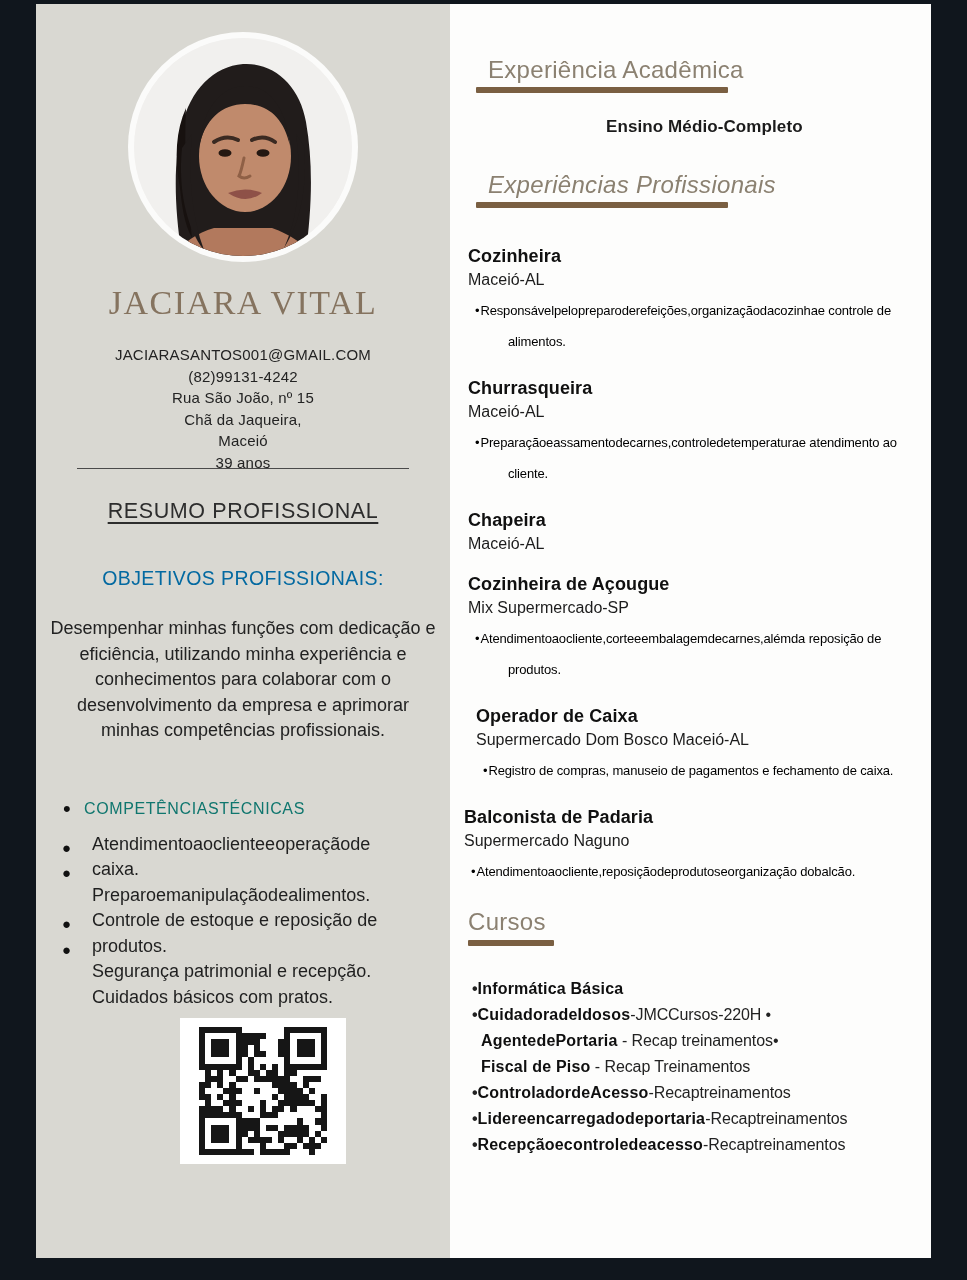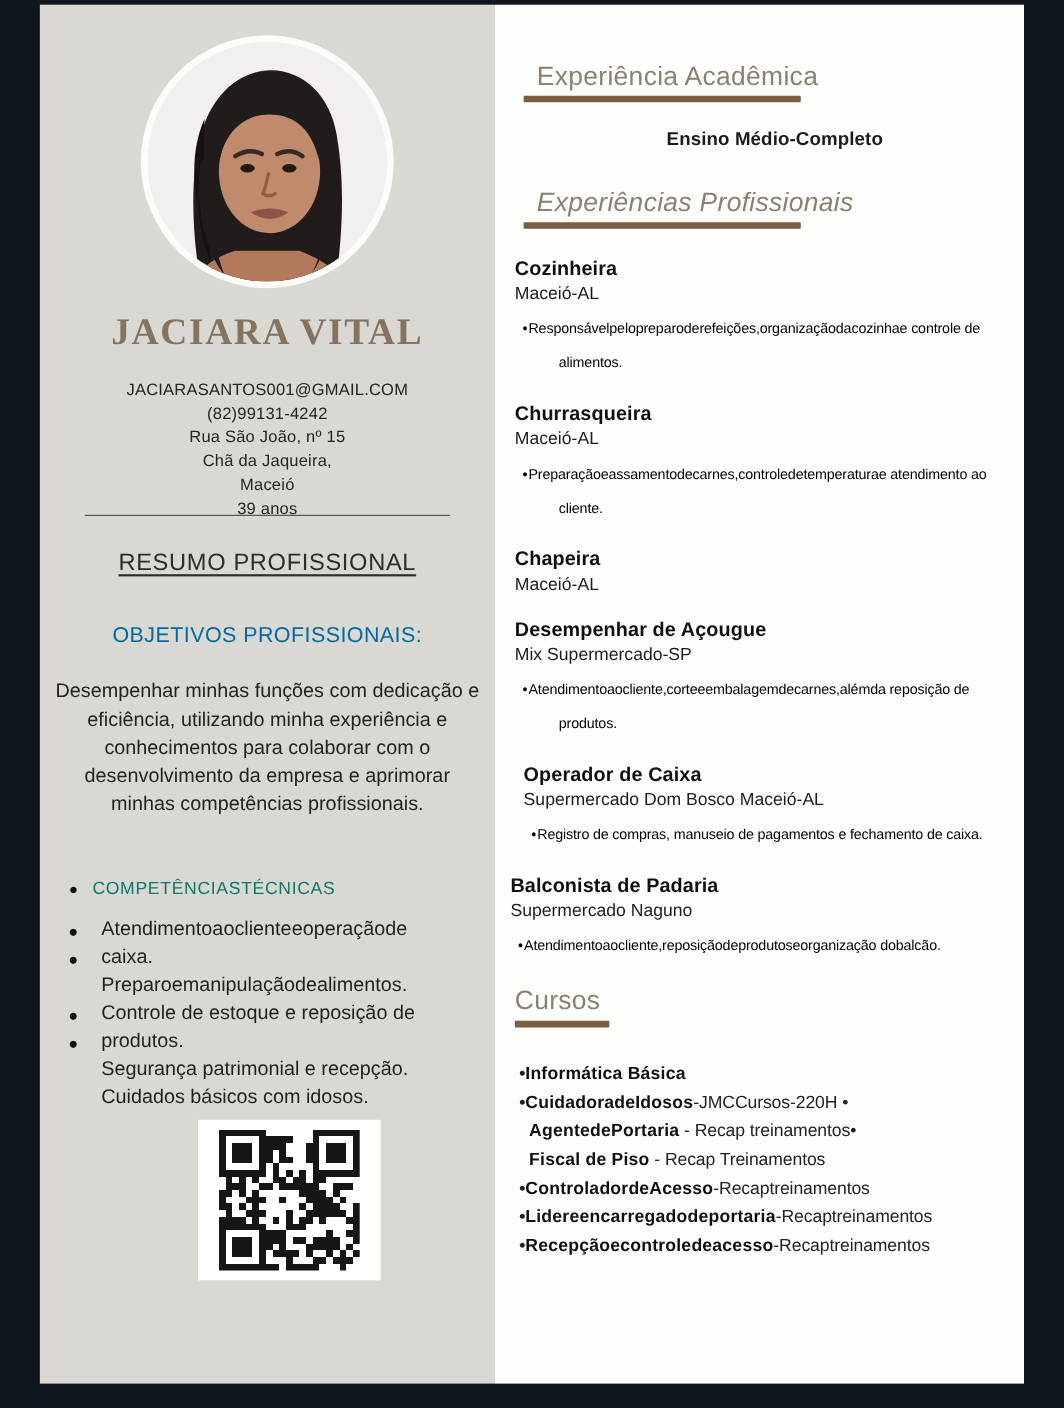--- a/index.html
+++ b/index.html
@@ -9,21 +9,21 @@
   .frame { position:absolute; left:0; top:0; width:967px; height:1280px; background:#10161d; }
   .sheet { position:absolute; left:36px; top:4px; width:895px; height:1254px; display:flex; overflow:hidden; }
 
   
   .sidebar { width:414px; height:100%; background:#d9d8d2; position:relative; text-align:center; }
   .photo-wrap { width:218px; height:218px; margin:34px auto 0; border-radius:50%; background:#f4f3f1;
                 box-shadow:0 0 0 6px #fbfbfa; overflow:hidden; }
   .photo-wrap svg { display:block; }
 
   .person-name { margin-top:28px; font-family:"Liberation Serif", serif; font-size:34px; letter-spacing:1.5px;
-                 color:#85735f; font-weight:700; }
+                 color:#85735f; font-weight:400; }
 
   .contact { margin-top:22px; font-size:15px; line-height:21.5px; color:#232323; letter-spacing:0.2px; }
   .contact-divider { width:332px; height:0; border-bottom:1.5px solid #4a4a4a; margin:-5px auto 0; }
 
   .resumo-heading { margin-top:30px; font-size:21.5px; letter-spacing:0.6px; color:#2d2d2d;
                     text-decoration:underline; text-underline-offset:4px; }
 
   .objetivos-heading { margin-top:43px; font-size:19.5px; letter-spacing:0.4px; color:#0369a1; }
   .objetivos-text { margin:26px auto 0; width:394px; font-size:18px; line-height:25.5px; color:#222; }
 
@@ -44,21 +44,21 @@
   .sec-heading { font-size:24px; color:#8b8171; letter-spacing:0.3px; font-weight:400; }
   .sec-bar { height:6px; background:#7a5f42; border-radius:1px; margin-top:3px; }
 
   .academic-block { margin:52px 0 0 38px; }
   .academic-block .sec-bar { width:252px; margin-left:-12px; }
   .academic-entry { margin:24px 0 0 118px; font-size:17px; font-weight:600; color:#1b1b1b; letter-spacing:0.1px; }
 
   .prof-block { margin:34px 0 0 38px;font-style:italic; }
   .prof-block .sec-bar { width:252px; margin-left:-12px; }
 
-  .jobs { margin:26px 0 0 18px; width:448px; }
+  .jobs { margin:38px 0 0 18px; width:448px; }
   .job { margin-bottom:21px; }
   .job:nth-child(5) { margin-left:8px; }
   .job:nth-child(6) { margin-left:-4px; }
   .job-title { font-size:18px; font-weight:700; color:#101010; letter-spacing:0.1px; }
   .job-company { margin-top:4px; font-size:16px; color:#1c1c1c; }
   .job-desc { margin-top:6px; font-size:13px; line-height:31px; color:#000000; letter-spacing:-0.15px;
               padding-left:40px; text-indent:-33px; width:445px; }
   .job-desc::before { content:"\2022"; margin-right:1px; }
 
   .cursos-block { margin:18px 0 0 18px; }
@@ -157,21 +157,21 @@
     <span class="skill-text">produtos.</span>
   </div>
 
   <div class="skill-row">
     
     <span class="skill-text">Segurança patrimonial e recepção.</span>
   </div>
 
   <div class="skill-row">
     
-    <span class="skill-text">Cuidados básicos com idosos.</span>
+    <span class="skill-text">Cuidados básicos com pratos.</span>
   </div>
 </div>
 
       <div class="qr-box">
         <svg id="qr-svg" width="128" height="128" viewBox="0 0 21 21" shape-rendering="crispEdges">
             <rect x="0" y="0" width="1" height="1" fill="#161616"></rect>
             <rect x="1" y="0" width="1" height="1" fill="#161616"></rect>
             <rect x="2" y="0" width="1" height="1" fill="#161616"></rect>
             <rect x="3" y="0" width="1" height="1" fill="#161616"></rect>
             <rect x="4" y="0" width="1" height="1" fill="#161616"></rect>
@@ -443,21 +443,21 @@
     <div class="job-company">Maceió-AL</div>
     <div class="job-desc">Preparaçãoeassamentodecarnes,controledetemperaturae atendimento ao cliente.</div>
   </div>
 
   <div class="job">
     <div class="job-title">Chapeira</div>
     <div class="job-company">Maceió-AL</div>
   </div>
 
   <div class="job">
-    <div class="job-title">Desempenhar de Açougue</div>
+    <div class="job-title">Cozinheira de Açougue</div>
     <div class="job-company">Mix Supermercado-SP</div>
     <div class="job-desc">Atendimentoaocliente,corteeembalagemdecarnes,alémda reposição de produtos.</div>
   </div>
 
   <div class="job">
     <div class="job-title">Operador de Caixa</div>
     <div class="job-company">Supermercado Dom Bosco Maceió-AL</div>
     <div class="job-desc">Registro de compras, manuseio de pagamentos e fechamento de caixa.</div>
   </div>
 

